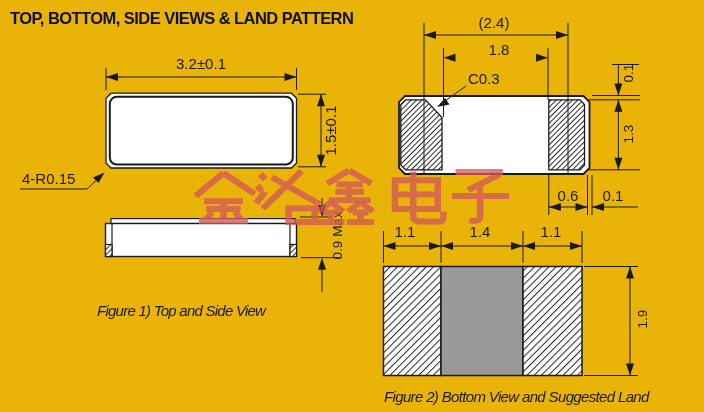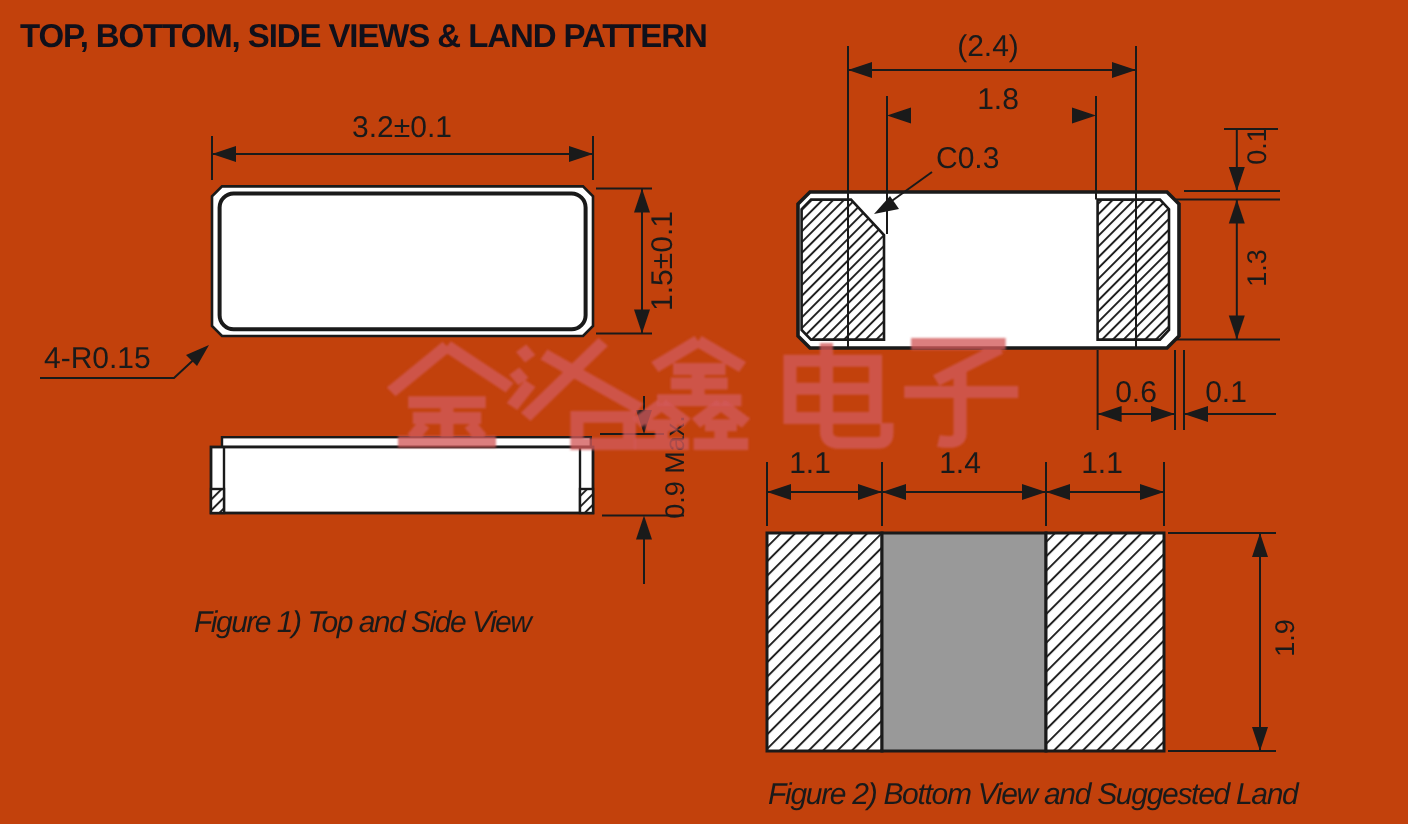--- a/index.html
+++ b/index.html
@@ -1,16 +1,16 @@
 <!DOCTYPE html>
 <html><head>
 <meta charset="utf-8">
 <style>
 html,body{margin:0;padding:0;background:#fff;}
-#page{position:relative;width:704px;height:412px;background:#c2410c;overflow:hidden;
+#page{position:relative;width:704px;height:412px;background:#eab308;overflow:hidden;
 font-family:"Liberation Sans",sans-serif;}
 svg{position:absolute;left:0;top:0;}
 </style>
 </head>
 <body>
 <div id="page">
 <svg width="704" height="412" viewBox="0 0 704 412">
 <defs>
 <pattern id="hatch" patternUnits="userSpaceOnUse" width="8" height="3.8" patternTransform="rotate(-45)">
 <rect width="8" height="3.8" fill="#ffffff"></rect>

